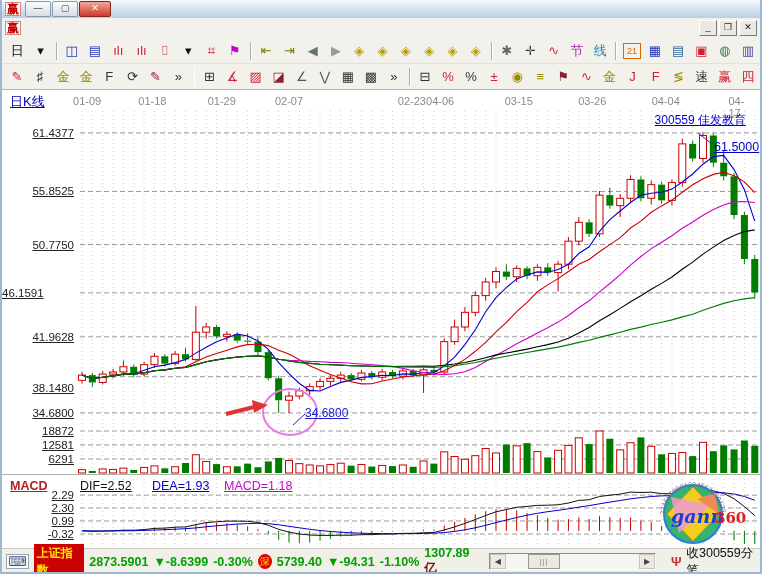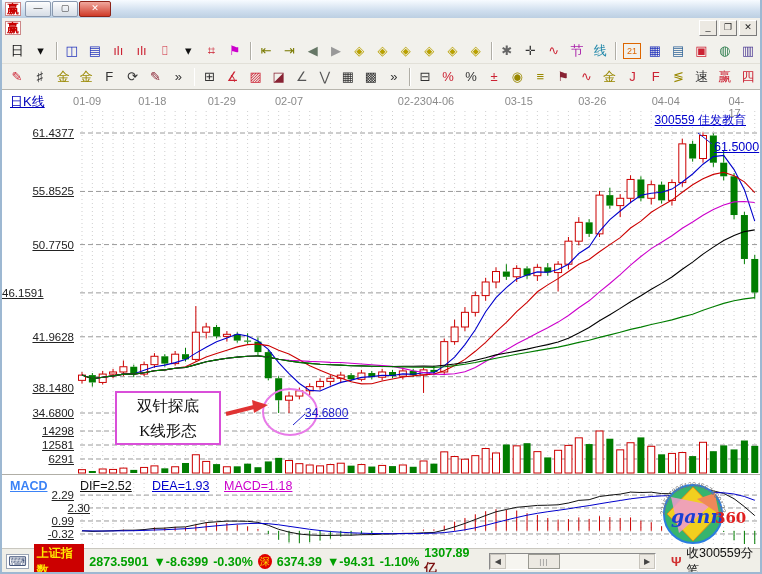--- a/index.html
+++ b/index.html
@@ -37,21 +37,21 @@
   .kline-lbl{left:8px;top:3px;color:#0000bb;font-size:13px;}
   .date-lbl{position:absolute;top:5px;color:#8a8a8a;font-size:11px;transform:translateX(-50%);}
   .ma-legend{left:78px;top:23px;font-size:12.5px;color:#111;}
   .ma-legend b{font-weight:normal;margin-right:18px;}
   .sym-lbl{right:18px;top:22px;color:#0000cc;font-size:12px;}
   .high-lbl{left:712px;top:50px;color:#0000cc;font-size:12.5px;}
   .low-lbl{left:303px;top:316px;color:#2222cc;font-size:12px;}
   .pattern-box{position:absolute;left:113px;top:301px;width:102px;height:50px;border:2px solid #d94fd9;background:#fff;
     color:#111;font-size:15.5px;text-align:center;line-height:25px;font-family:"Liberation Serif","DejaVu Serif",serif;}
   .macd-lbl{top:389px;font-size:12.5px;}
-  #macd-name{left:8px;color:#3b82f6;font-weight:bold;}
+  #macd-name{left:8px;color:#b91c1c;font-weight:bold;}
   #macd-dif{left:78px;color:#111;}
   #macd-dea{left:150px;color:#0000cc;}
   #macd-val{left:222px;color:#cc00cc;}
   
   .logo{position:absolute;left:655px;top:391px;width:106px;height:66px;}
   .logo .gann{position:absolute;left:14px;top:24px;font-family:"DejaVu Serif","Liberation Serif",serif;
     font-style:italic;font-weight:bold;font-size:19px;color:#1a3fd4;}
   .logo .n360{position:absolute;left:58px;top:28px;font-size:15px;font-weight:bold;color:#e02020;font-style:normal;}
   
   .statusbar{position:absolute;left:0;top:548px;width:100%;height:26px;background:#f0efe8;border-top:1px solid #c9c7bf;
@@ -613,40 +613,36 @@
     <div id="price-labels">
         <span class="lbl" style="position: absolute; left: 0px; width: 72px; text-align: right; font-size: 11.5px; color: rgb(34, 34, 34); top: 37.0074px;">61.4377</span>
         <span class="lbl" style="position: absolute; left: 0px; width: 72px; text-align: right; font-size: 11.5px; color: rgb(34, 34, 34); top: 95.451px;">55.8525</span>
         <span class="lbl" style="position: absolute; left: 0px; width: 72px; text-align: right; font-size: 11.5px; color: rgb(34, 34, 34); top: 148.582px;">50.7750</span>
         <span class="lbl" style="position: absolute; left: 0px; width: 72px; text-align: left; font-size: 11.5px; color: rgb(34, 34, 34); top: 196.883px;">46.1591</span>
         <span class="lbl" style="position: absolute; left: 0px; width: 72px; text-align: right; font-size: 11.5px; color: rgb(34, 34, 34); top: 240.793px;">41.9628</span>
         <span class="lbl" style="position: absolute; left: 0px; width: 72px; text-align: right; font-size: 11.5px; color: rgb(34, 34, 34); top: 271px; margin-top: 21px;">38.1480</span>
         <span class="lbl" style="position: absolute; left: 0px; width: 72px; text-align: right; font-size: 11.5px; color: rgb(34, 34, 34); top: 317px;">34.6800</span>
       </div>
     <div id="vol-labels">
-        <span class="lbl" style="position: absolute; left: 0px; width: 72px; text-align: right; font-size: 11.5px; color: rgb(34, 34, 34); top: 335px;">14298</span>
+        <span class="lbl" style="position: absolute; left: 0px; width: 72px; text-align: right; font-size: 11.5px; color: rgb(34, 34, 34); top: 335px;">18872</span>
         <span class="lbl" style="position: absolute; left: 0px; width: 72px; text-align: right; font-size: 11.5px; color: rgb(34, 34, 34); top: 349.001px;">12581</span>
         <span class="lbl" style="position: absolute; left: 0px; width: 72px; text-align: right; font-size: 11.5px; color: rgb(34, 34, 34); top: 362.999px;">6291</span>
       </div>
     <div id="macd-axis">
         <span class="lbl" style="position: absolute; left: 0px; width: 72px; text-align: right; font-size: 11.5px; color: rgb(34, 34, 34); top: 399.088px;">2.29</span>
-        <span class="lbl" style="position: absolute; left: 16px; width: 72px; text-align: right; font-size: 11.5px; color: rgb(34, 34, 34); top: 411.984px;">2.30</span>
+        <span class="lbl" style="position: absolute; left: 0px; width: 72px; text-align: right; font-size: 11.5px; color: rgb(34, 34, 34); top: 411.984px;">2.30</span>
         <span class="lbl" style="position: absolute; left: 0px; width: 72px; text-align: right; font-size: 11.5px; color: rgb(34, 34, 34); top: 424.979px;">0.99</span>
         <span class="lbl" style="position: absolute; left: 0px; width: 72px; text-align: right; font-size: 11.5px; color: rgb(34, 34, 34); top: 437.974px;">-0.32</span>
       </div>
 
 
     <span class="lbl sym-lbl">300559  佳发教育</span>
     <span class="lbl high-lbl">61.5000</span>
     <span class="lbl low-lbl">34.6800</span>
 
-    <div class="pattern-box">
-      <div>双针探底</div>
-      <div>K线形态</div>
-    </div>
 
     <span class="lbl macd-lbl" id="macd-name">MACD</span>
     <span class="lbl macd-lbl" id="macd-dif">DIF=2.52</span>
     <span class="lbl macd-lbl" id="macd-dea">DEA=1.93</span>
     <span class="lbl macd-lbl" id="macd-val">MACD=1.18</span>
 
     <div class="logo">
       <svg width="106" height="66">
         <defs>
             <path id="arcp" d="M 8 34 A 28 28 0 1 1 64 34"></path>
@@ -662,21 +658,21 @@
     </div>
   </div>
 
   <div class="statusbar">
     <span class="kb-icon">⌨</span>
     <span class="idx-badge">上证指数</span>
     <span class="grn">2873.5901</span>
     <span class="grn">▼-8.6399</span>
     <span class="grn">-0.30%</span>
     <span class="sz-circ">深</span>
-    <span class="grn">6374.39</span>
+    <span class="grn">5739.40</span>
     <span class="grn">▼-94.31</span>
     <span class="grn">-1.10%</span>
     <span><span class="grn">1307.89</span><span class="amt-unit">亿</span></span>
     <span class="hscroll">
       <span class="harr">◀</span>
       <span class="hthumb">|||</span>
       <span class="hspace"></span>
       <span class="harr">▶</span>
     </span>
     <span class="ant-icon">Ψ</span>

